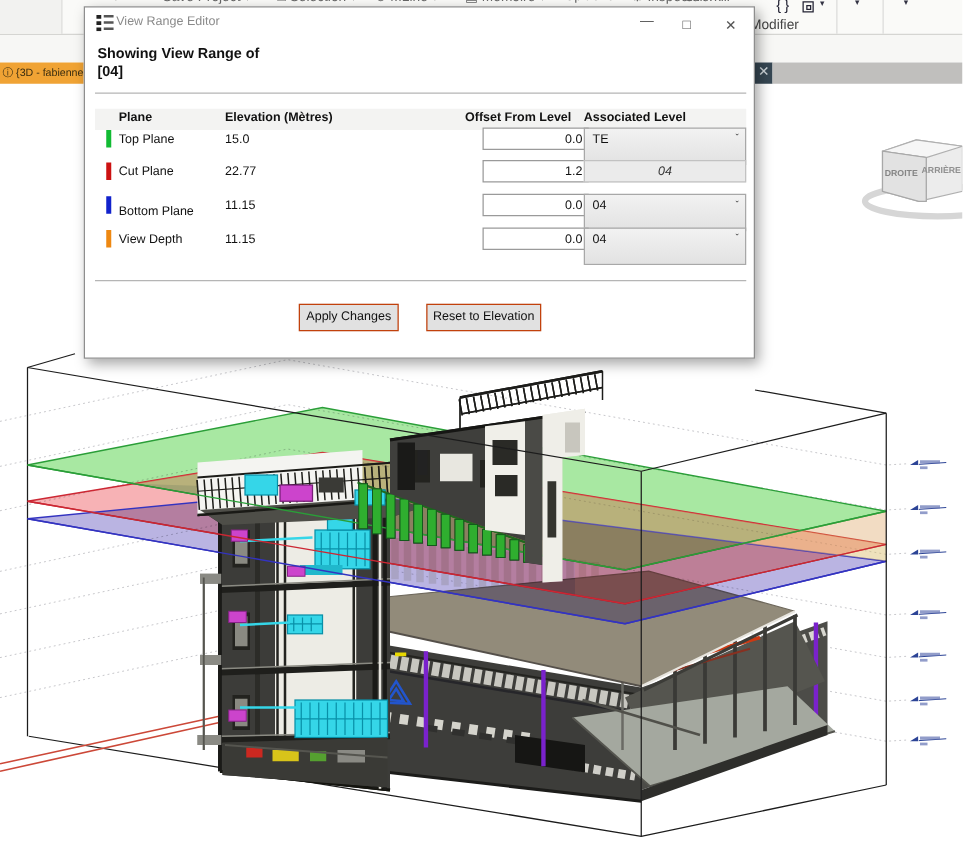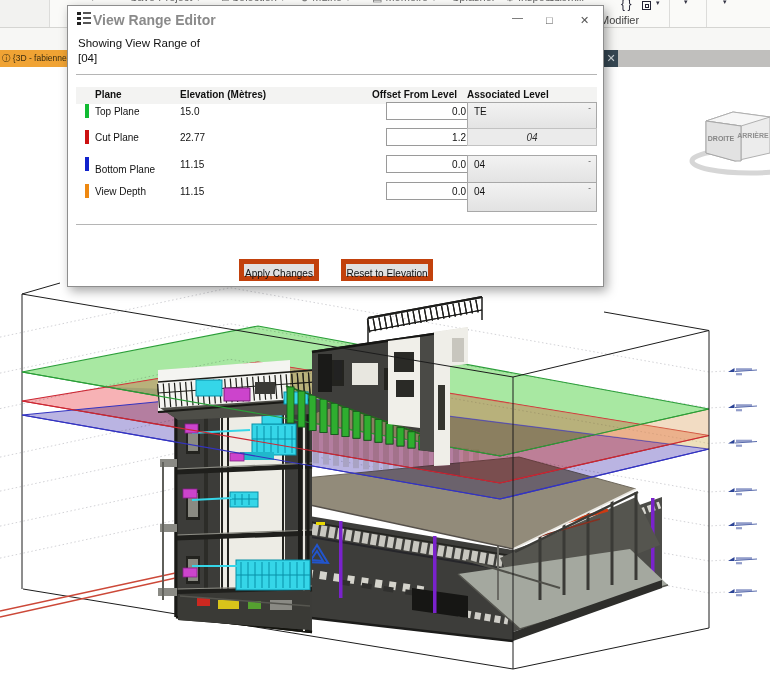--- a/index.html
+++ b/index.html
@@ -15,38 +15,38 @@
 #lblock { position:absolute; left:0; top:0; width:49px; height:27px; background:#f2f2f0; }
 #modifier { position:absolute; left:600px; top:14px; font-size:11px; color:#444; }
 .vsep { position:absolute; top:0; width:1px; height:27px; background:#dcdcda; }
 
 #tab-orange { position:absolute; left:0; top:50px; width:67px; height:17px; background:#f0a334; color:#3a2d10; font-size:8.5px; line-height:17px; white-space:nowrap; overflow:hidden; padding-left:2px;}
 #tab-x { position:absolute; left:604px; top:50px; width:14px; height:17px; background:#364753; color:#cfd6da; font-size:11px; line-height:16px; text-align:center; }
 #tab-gray { position:absolute; left:618px; top:50px; width:152px; height:17px; background:#c0bfbd; }
 
 #dlg { position:absolute; left:67px; top:5px; width:537px; height:282px; background:#fff;
   border:1px solid #8e8e8e; box-shadow:3px 4px 10px rgba(0,0,0,0.35); }
-#dlg .title { position:absolute; left:25px; top:6px; font-size:14px; color:#8a8a8a;font-weight:bold; }
+#dlg .title { position:absolute; left:25px; top:6px; font-size:10px; color:#8a8a8a; }
 #dlg .wc { position:absolute; top:8px; color:#555; font-size:11px; }
-#dlg h2 { position:absolute; left:10px; top:31px; font-size:11.5px; font-weight:normal; color:#111; }
-#dlg h3 { position:absolute; left:10px; top:46px; font-size:11.5px; font-weight:normal; color:#111; }
+#dlg h2 { position:absolute; left:10px; top:31px; font-size:11.5px; font-weight:bold; color:#111; }
+#dlg h3 { position:absolute; left:10px; top:46px; font-size:11.5px; font-weight:bold; color:#111; }
 .sep { position:absolute; left:8px; width:521px; height:1px; background:#b5b5b5; }
 #hdr { position:absolute; left:8px; top:81px; width:521px; height:17px; background:#f3f3f2; }
 .hcell { position:absolute; top:83px; font-size:10px; font-weight:bold; color:#111; }
 .rowlab { position:absolute; font-size:10px; color:#111; }
 .cbar { position:absolute; width:4px; height:14px; }
 .inp { position:absolute; left:306px; width:85px; height:18px; border:1px solid #9a9a9a; background:#fff;
   font-size:10px; color:#111; text-align:right; padding:3px 4px 0 0;margin-left:12px; }
 .dd { position:absolute; left:399px; width:130px; height:30px; border:1px solid #a8a8a8;
   background:linear-gradient(#f2f2f2,#e2e2e2); font-size:10px; color:#111; padding:3px 0 0 6px; }
 .dd .ch { position:absolute; right:5px; top:3px; font-size:8px; color:#444; }
 .ddro { position:absolute; left:399px; width:130px; height:18px; border:1px solid #c2c2c2;
   background:#ebebeb; font-size:10px; font-style:italic; color:#333; text-align:center; padding-top:3px; }
-.btn { position:absolute; top:237px; height:22px; background:#e1e1e1; border:5px solid #c2410c;
-  font-size:10px; color:#111; text-align:center; padding-top:4px;margin-top:16px; }
+.btn { position:absolute; top:237px; height:22px; background:#e1e1e1; border:1px solid #c2410c;
+  font-size:10px; color:#111; text-align:center; padding-top:4px; }
 </style>
 </head>
 <body>
 <div id="page">
 
   <svg id="scene" class="abs" style="left:0;top:0" width="770" height="674" viewBox="0 0 770 674">
 <g stroke="#1c1c1c" stroke-width="1" fill="none">
 <path d="M22,294 L22,589"></path>
 <path d="M22,294 L60,283"></path>
 <path d="M604,312 L709,330.5"></path>

